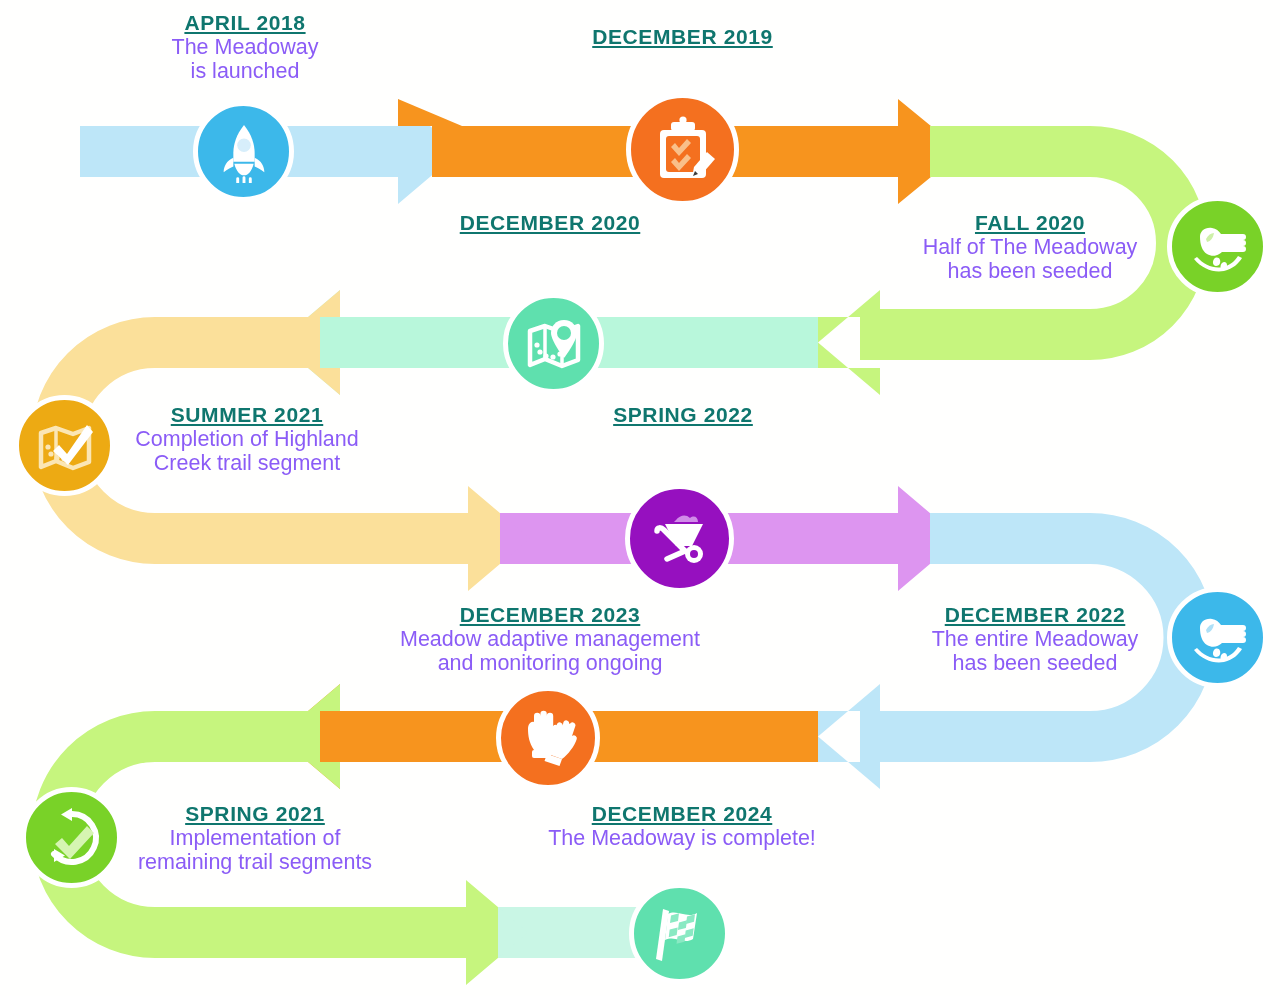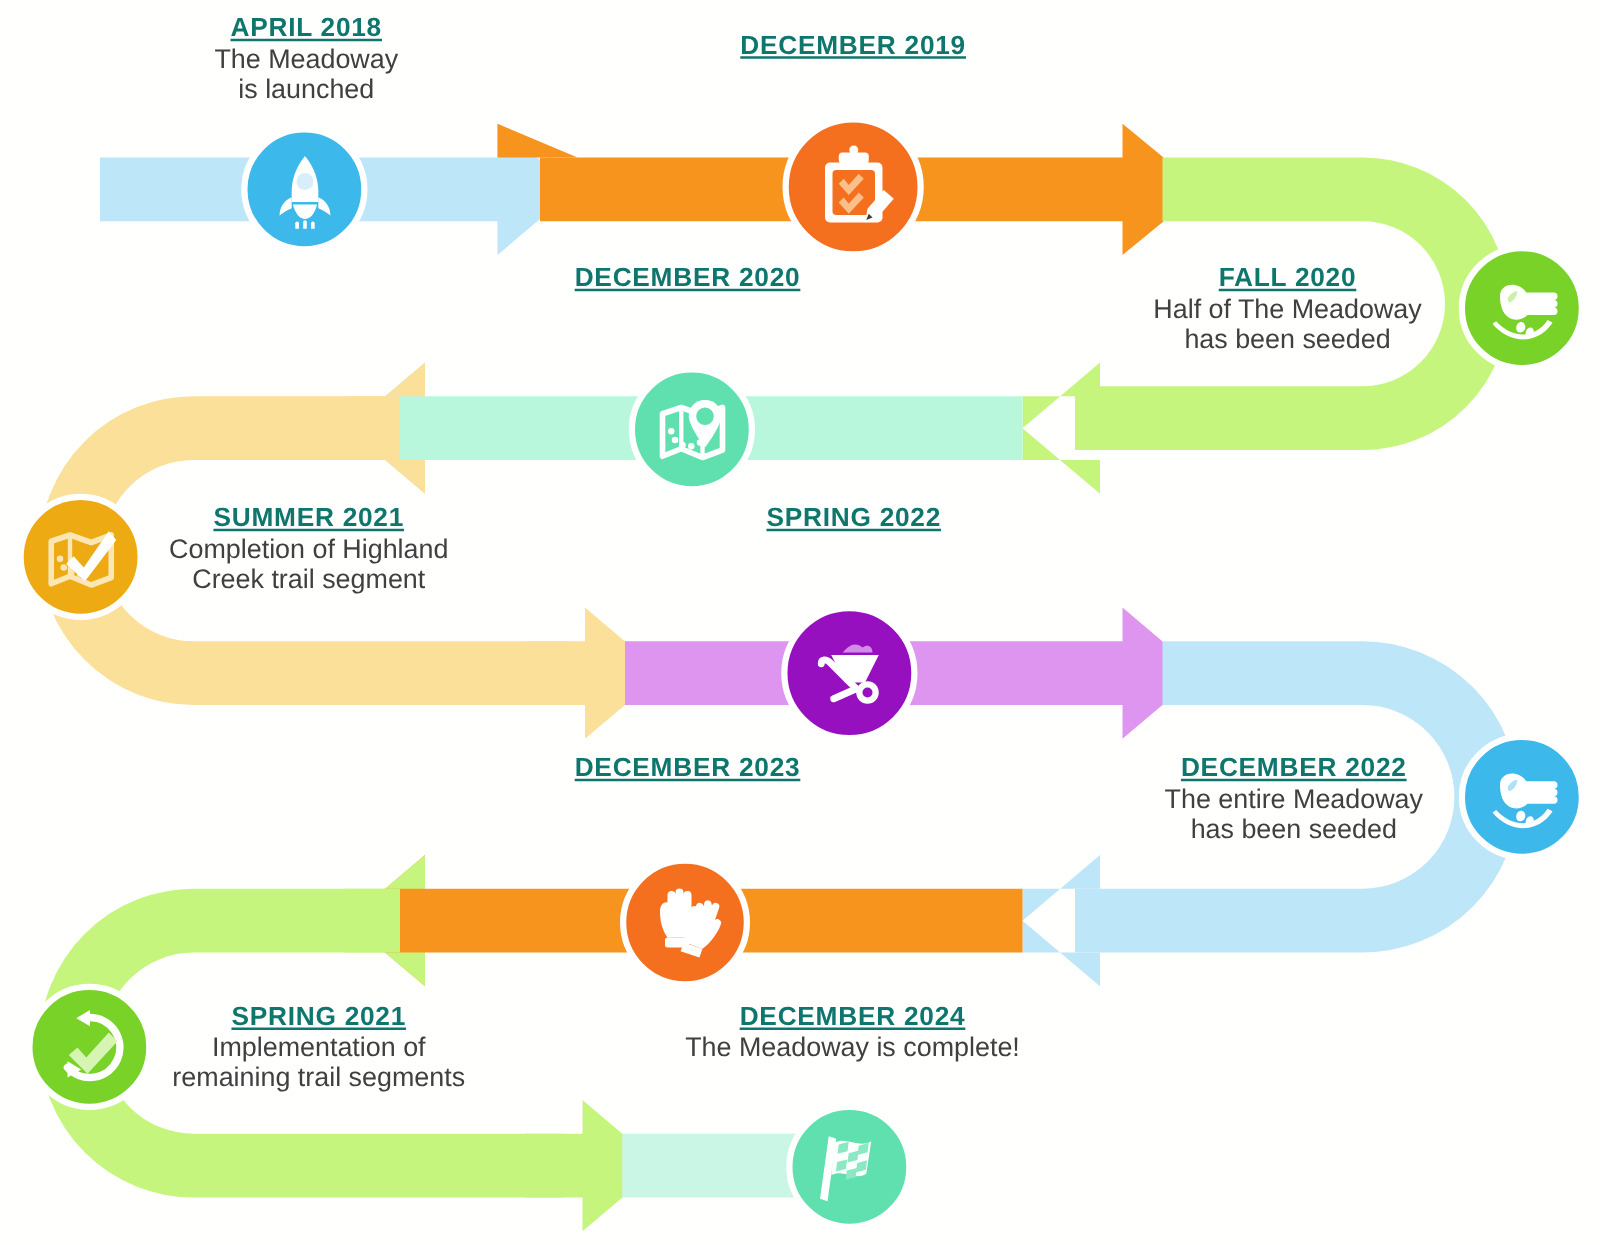--- a/index.html
+++ b/index.html
@@ -34,21 +34,21 @@
     letter-spacing:0.6px;
     color:#0f766e;
     margin-bottom:2px;
     white-space:nowrap;
     text-decoration:underline;
   }
   .m-desc{
     display:block;
     font-size:21.5px;
     font-weight:400;
-    color:#404040;
+    color:#8b5cf6;
     line-height:1.12;
     white-space:pre-line;
   }
   
   .badge{
     position:absolute;
     border-radius:50%;
     box-sizing:border-box;
     border:5px solid #ffffff;
     display:flex;
@@ -126,20 +126,22 @@
   </div>
 
   <div class="milestone" style="left:885px; top:604px; width:300px;">
     <span class="m-date">DECEMBER 2022</span>
     <span class="m-desc">The entire Meadoway
 has been seeded</span>
   </div>
 
   <div class="milestone" style="left:370px; top:604px; width:360px;">
     <span class="m-date">DECEMBER 2023</span>
+    <span class="m-desc">Meadow adaptive management
+and monitoring ongoing</span>
   </div>
 
   <div class="milestone" style="left:105px; top:803px; width:300px;">
     <span class="m-date">SPRING 2021</span>
     <span class="m-desc">Implementation of
 remaining trail segments</span>
   </div>
 
   <div class="milestone" style="left:532px; top:803px; width:300px;">
     <span class="m-date">DECEMBER 2024</span>

